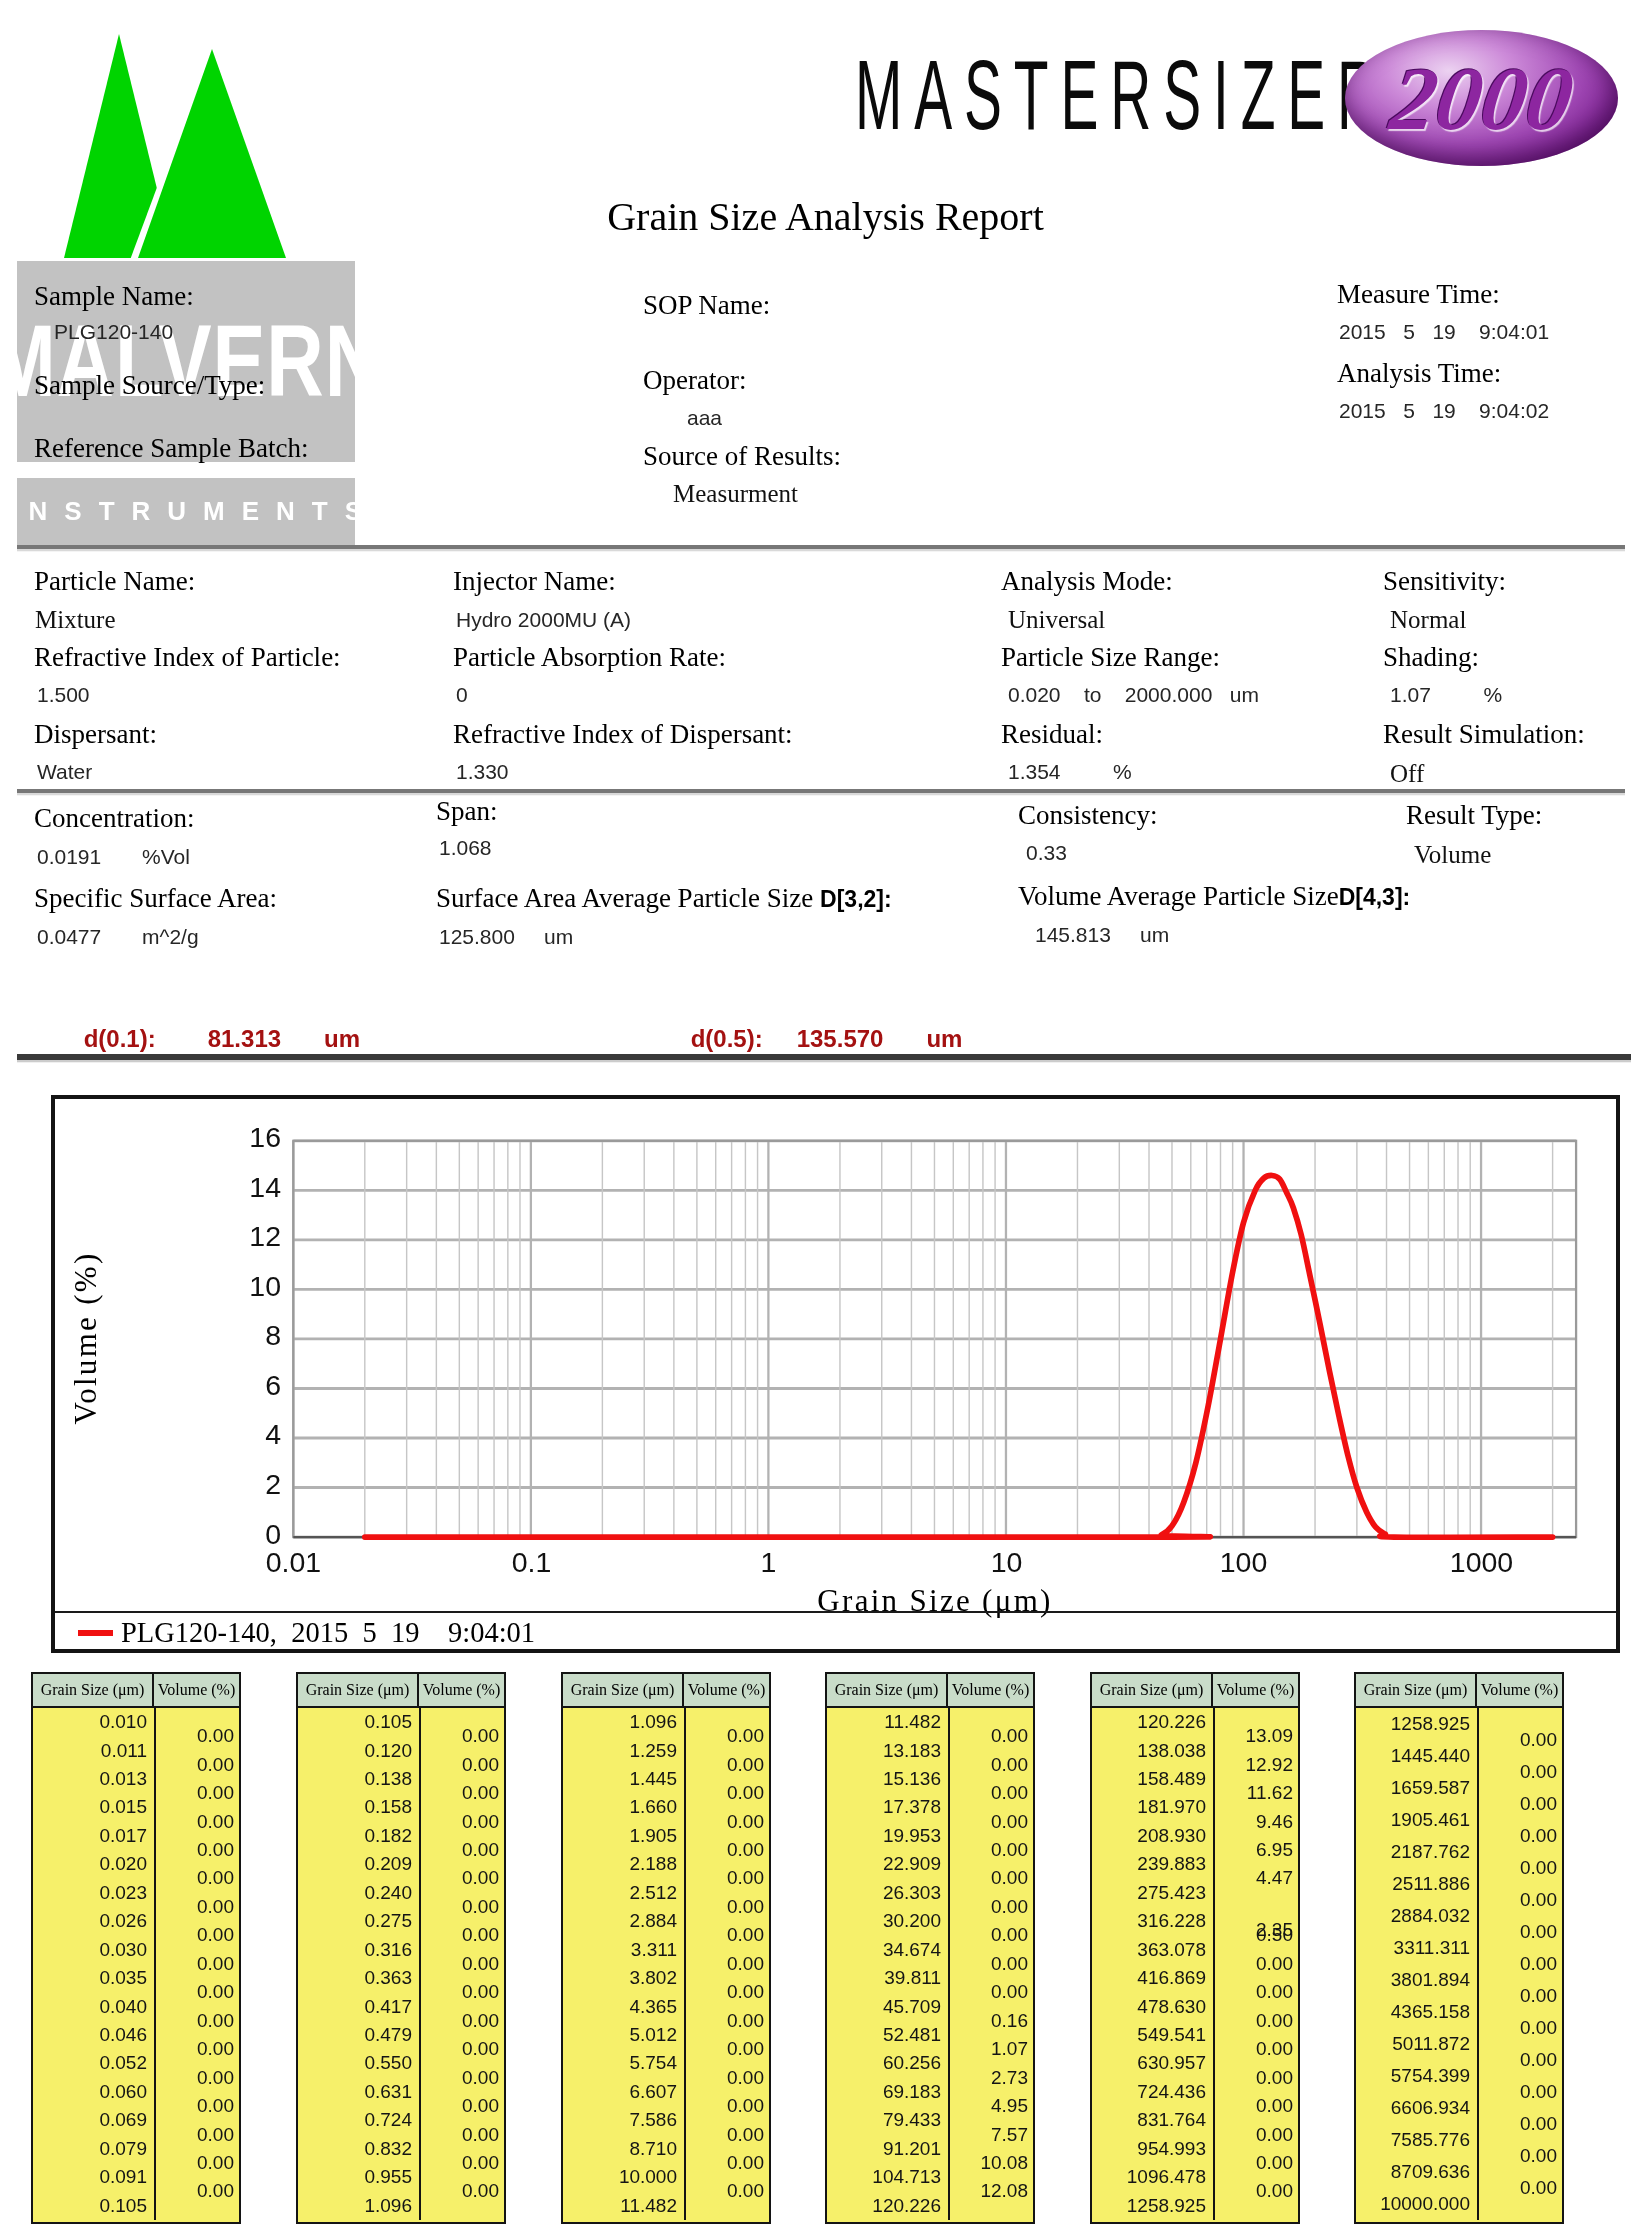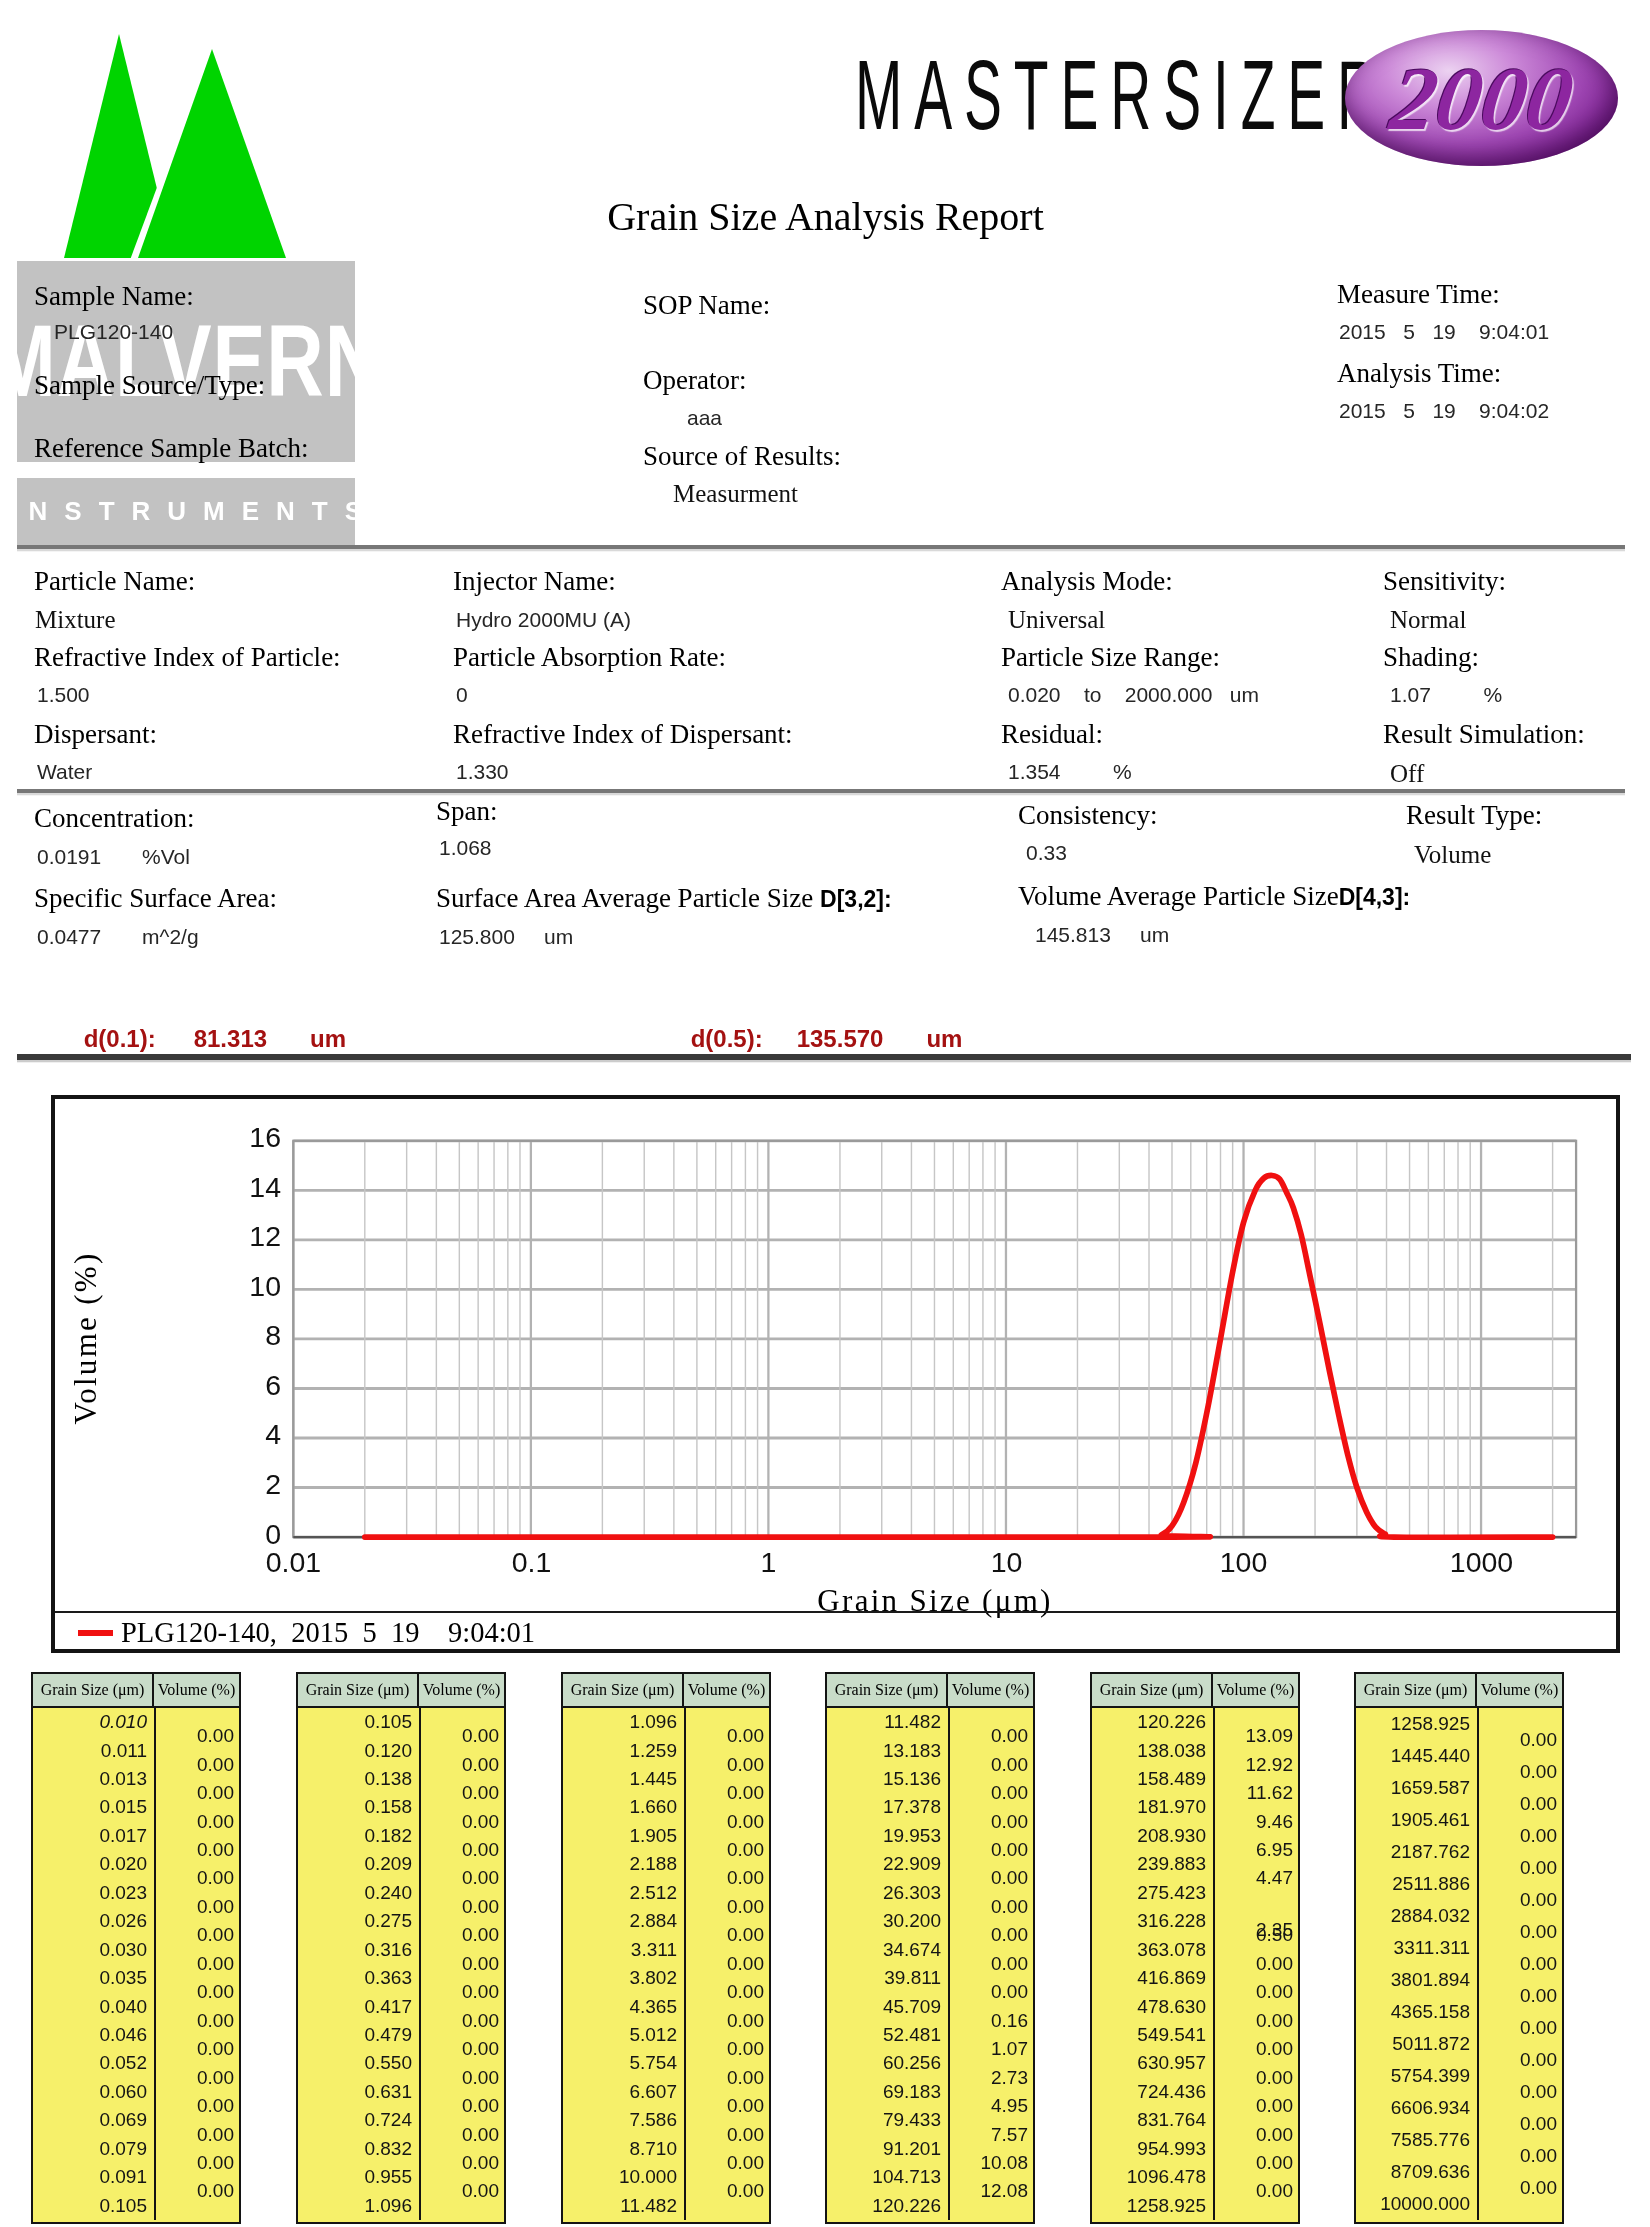--- a/index.html
+++ b/index.html
@@ -144,21 +144,21 @@
 
   <div class="L" style="left:1018px;top:800px;">Consistency:</div>
   <div class="V" style="left:1026px;top:841px;">0.33</div>
   <div class="L" style="left:1018px;top:881px;"><span>Volume Average Particle Size</span><span class="bsub">D[4,3]:</span></div>
   <div class="V" style="left:1035px;top:923px;">145.813     um</div>
 
   <div class="L" style="left:1406px;top:800px;">Result Type:</div>
   <div class="VS" style="left:1414px;top:841px;">Volume</div>
 
   <div class="D" style="left:57px;top:997px;">
-    <span>d(0.1):</span><span style="margin-left:38px;">81.313</span><span style="margin-left:43px;">um</span>
+    <span>d(0.1):</span><span style="margin-left:52px;">81.313</span><span style="margin-left:43px;">um</span>
   </div>
   <div class="D" style="left:664px;top:997px;">
     <span>d(0.5):</span><span style="margin-left:34px;">135.570</span><span style="margin-left:43px;">um</span>
   </div>
 
   <div class="hr-dark" style="top:1054px;"></div>
 
   <div class="chart-frame">
     <svg id="chart-svg" width="1561" height="550" viewBox="0 0 2738 964" style="position:absolute;left:0;top:0;">
         <line x1="418" x2="2668" y1="768.0" y2="768.0" stroke="#b2b2b2" stroke-width="5"></line>
@@ -248,21 +248,21 @@
   </div>
 
   <div id="tables">
       <div class="gtable" style="left: 31px;">
         <div class="gt-head">
           <div class="gt-h1">Grain Size (μm)</div>
           <div class="gt-h2">Volume   (%)</div>
         </div>
         <div class="gt-body">
           <div class="gt-div"></div>
-          <div class="gt-size" style="top: 0px; height: 28.5px; line-height: 28.5px; font-style: italic;">0.010</div>
+          <div class="gt-size" style="top: 0px; height: 28.5px; line-height: 28.5px;">0.010</div>
           <div class="gt-size" style="top: 28.5px; height: 28.5px; line-height: 28.5px;">0.011</div>
           <div class="gt-size" style="top: 57px; height: 28.5px; line-height: 28.5px;">0.013</div>
           <div class="gt-size" style="top: 85px; height: 28.5px; line-height: 28.5px;">0.015</div>
           <div class="gt-size" style="top: 114px; height: 28.5px; line-height: 28.5px;">0.017</div>
           <div class="gt-size" style="top: 142px; height: 28.5px; line-height: 28.5px;">0.020</div>
           <div class="gt-size" style="top: 171px; height: 28.5px; line-height: 28.5px;">0.023</div>
           <div class="gt-size" style="top: 199px; height: 28.5px; line-height: 28.5px;">0.026</div>
           <div class="gt-size" style="top: 228px; height: 28.5px; line-height: 28.5px;">0.030</div>
           <div class="gt-size" style="top: 256px; height: 28.5px; line-height: 28.5px;">0.035</div>
           <div class="gt-size" style="top: 285px; height: 28.5px; line-height: 28.5px;">0.040</div>

